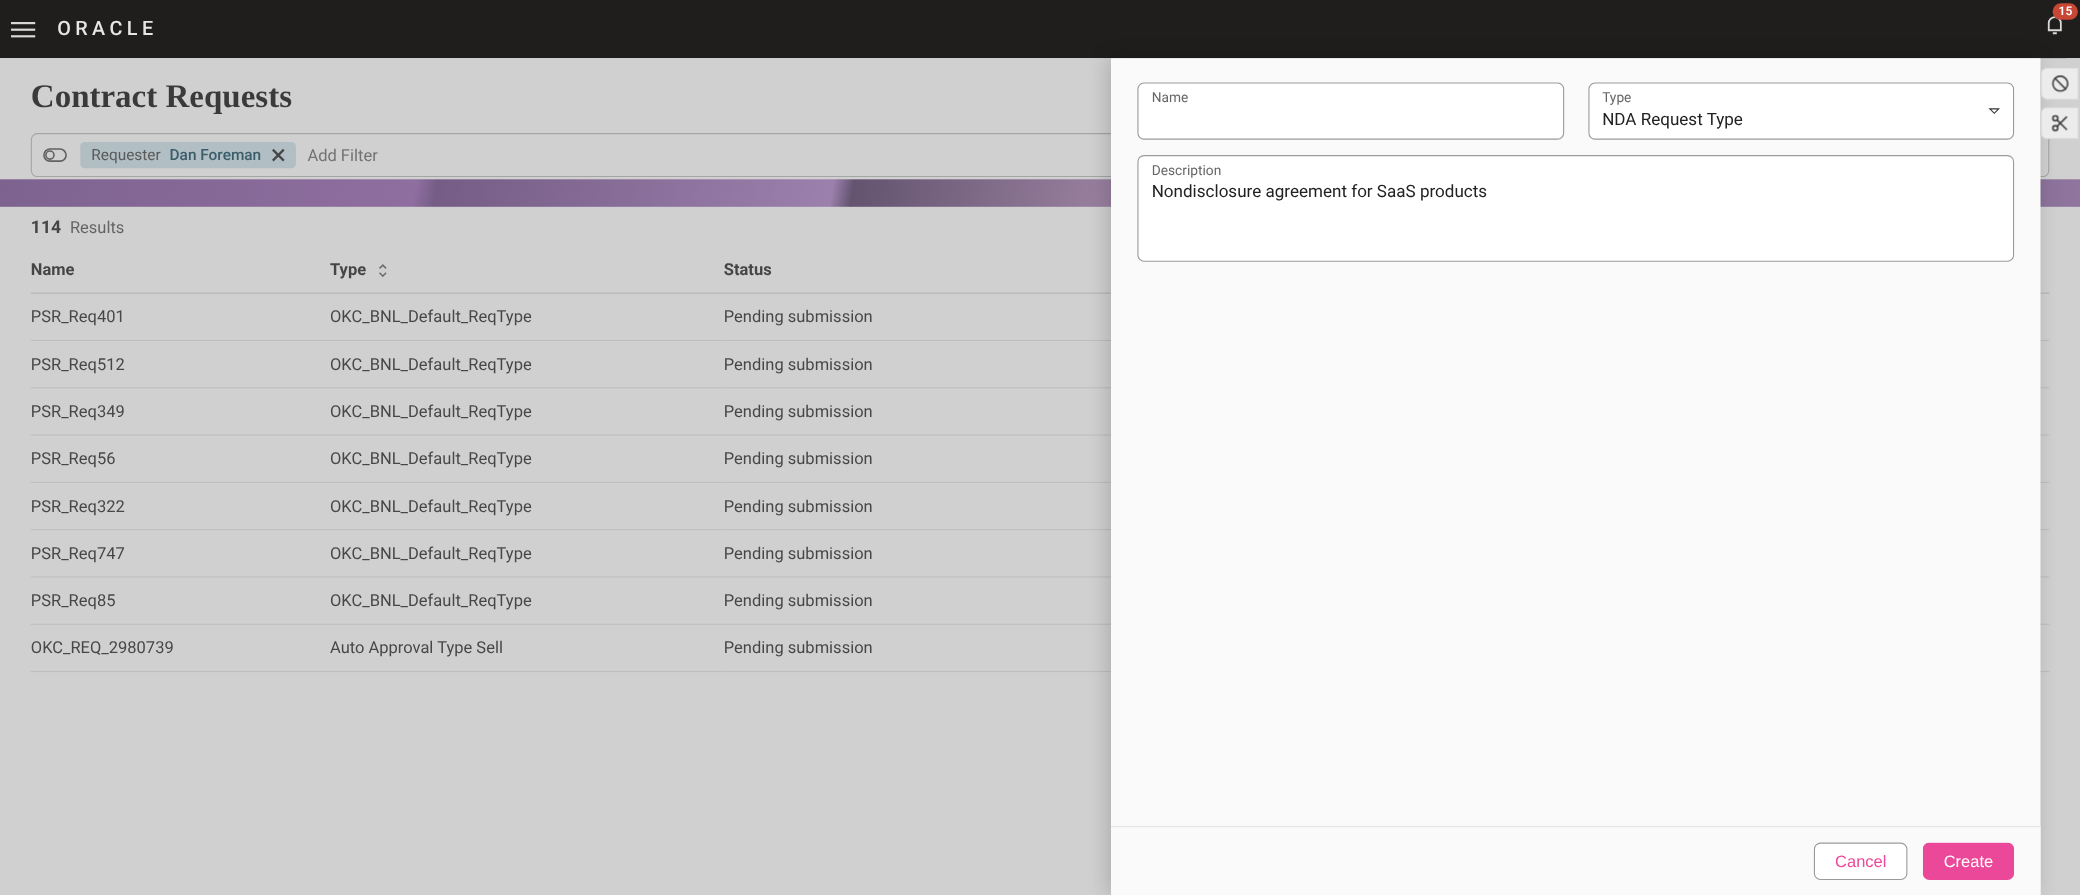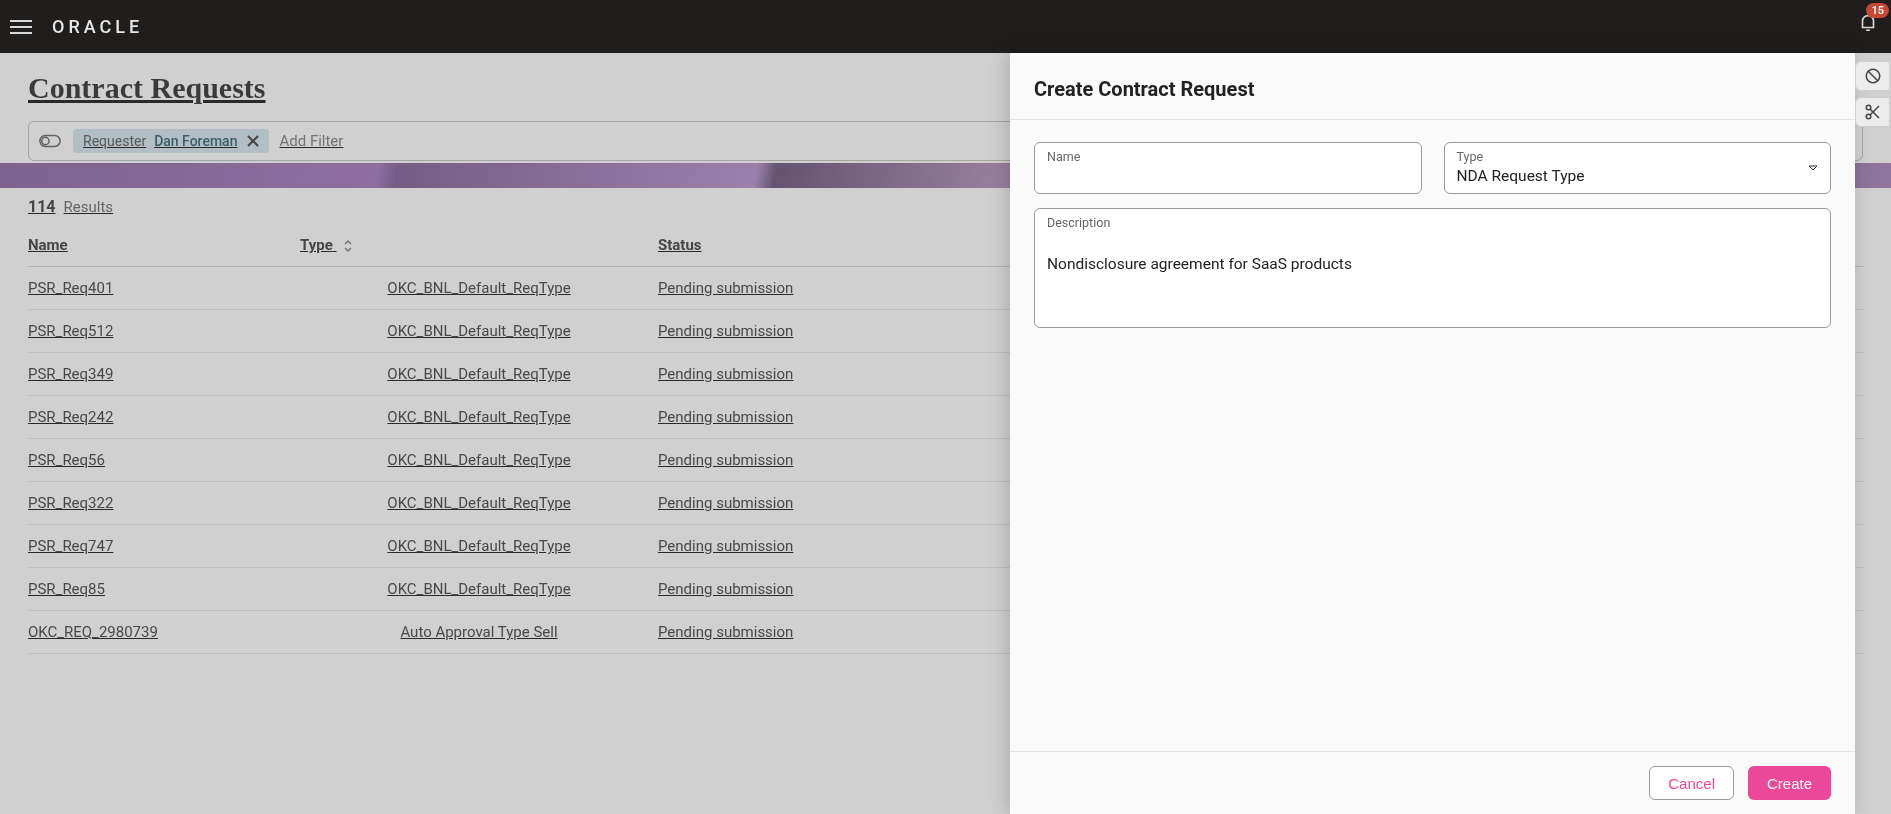--- a/index.html
+++ b/index.html
@@ -61,21 +61,20 @@
     left:0; right:0;
     height:25px;
     background: linear-gradient(100deg,#6a3a8a 0%, #8a4fa8 20%, #5b2f7a 21%, #a06fbf 40%, #3b1f52 41%, #d39bd8 60%, #4a2f60 61%, #b07dc6 80%, #2e1c3f 81%, #8d5ca8 100%);
     opacity:0.85;
   }
 
   .page-content {
     position:relative;
     padding: 18px 28px 0 28px;
     z-index:1;
-    text-decoration:underline;
   }
 
   .page-title {
     font-family: Georgia, "Times New Roman", serif;
     font-size: 30px;
     color:#1a1a1a;
     margin-bottom: 16px;
   }
 
   .filter-bar {
@@ -183,21 +182,21 @@
     border:1px solid #9a9a9a;
     border-radius:6px;
     background:#fff;
     padding:6px 12px 8px 12px;
     position:relative;
   }
   .field.half { flex:1 1 50%; }
   .field.full { width:100%; }
   .field-label { font-size:12.5px; color:#666; display:block; margin-bottom:2px;}
   .field-value { font-size:15.5px; color:#222; border:none; outline:none; width:100%; background:transparent; font-family:inherit;}
-  textarea.field-value { resize:none; height:60px;margin-top:23px; }
+  textarea.field-value { resize:none; height:60px; }
   .field .trailing {
     position:absolute; right:10px; top:50%; transform:translateY(-50%);
     display:flex; align-items:center; justify-content:center;
     cursor:pointer;
   }
   .trailing svg { stroke:#333; fill:none; }
 
   .panel-footer {
     border-top:1px solid #e3e3e3;
     padding:14px 24px;
@@ -213,21 +212,21 @@
     font-size:15px;
     font-weight:500;
     cursor:pointer;
     border:1px solid transparent;
     display:inline-flex; align-items:center;
   }
   .btn-secondary { background:#fff; border-color:#9a9a9a; color:#ec4899; }
   .btn-primary { background:#ec4899; color:#fff; }
 
   .col-name { width:272px; }
-  .col-type { width:358px;text-align:center; }
+  .col-type { width:358px; }
   .col-status { width:auto; }
 </style>
 </head>
 <body>
 
 <div class="topbar">
   <div class="hamburger">
     <span></span>
       <span></span>
       <span></span>
@@ -325,25 +324,20 @@
             <td class="link-cell col-name">PSR_Req512</td>
             <td class="col-type">OKC_BNL_Default_ReqType</td>
             <td class="col-status">Pending submission</td>
           </tr>
           <tr>
             <td class="link-cell col-name">PSR_Req349</td>
             <td class="col-type">OKC_BNL_Default_ReqType</td>
             <td class="col-status">Pending submission</td>
           </tr>
           <tr>
-            <td class="link-cell col-name">PSR_Req242</td>
-            <td class="col-type">OKC_BNL_Default_ReqType</td>
-            <td class="col-status">Pending submission</td>
-          </tr>
-          <tr>
             <td class="link-cell col-name">PSR_Req56</td>
             <td class="col-type">OKC_BNL_Default_ReqType</td>
             <td class="col-status">Pending submission</td>
           </tr>
           <tr>
             <td class="link-cell col-name">PSR_Req322</td>
             <td class="col-type">OKC_BNL_Default_ReqType</td>
             <td class="col-status">Pending submission</td>
           </tr>
           <tr>
@@ -361,23 +355,20 @@
             <td class="col-type">Auto Approval Type Sell</td>
             <td class="col-status">Pending submission</td>
           </tr>
         </tbody>
     </table>
   </div>
 
   <div class="dim-overlay"></div>
 
   <div class="side-panel">
-    <div class="panel-header">
-      <div class="panel-title">Create Contract Request</div>
-    </div>
     <div class="panel-body">
       <div class="form-row">
         <div class="field half">
           <span class="field-label">Name</span>
         </div>
         <div class="field half">
           <span class="field-label">Type</span>
           <input class="field-value" readonly="" style="padding-right: 24px;" value="NDA Request Type">
           <span class="trailing">
             <svg width="14" height="14" viewBox="0 0 14 14" fill="#222">

